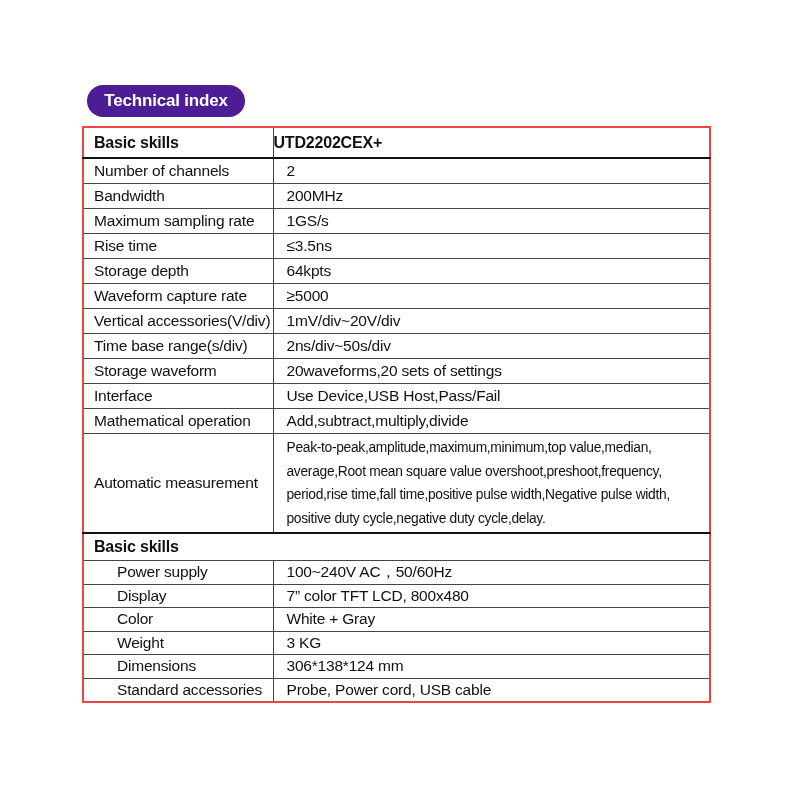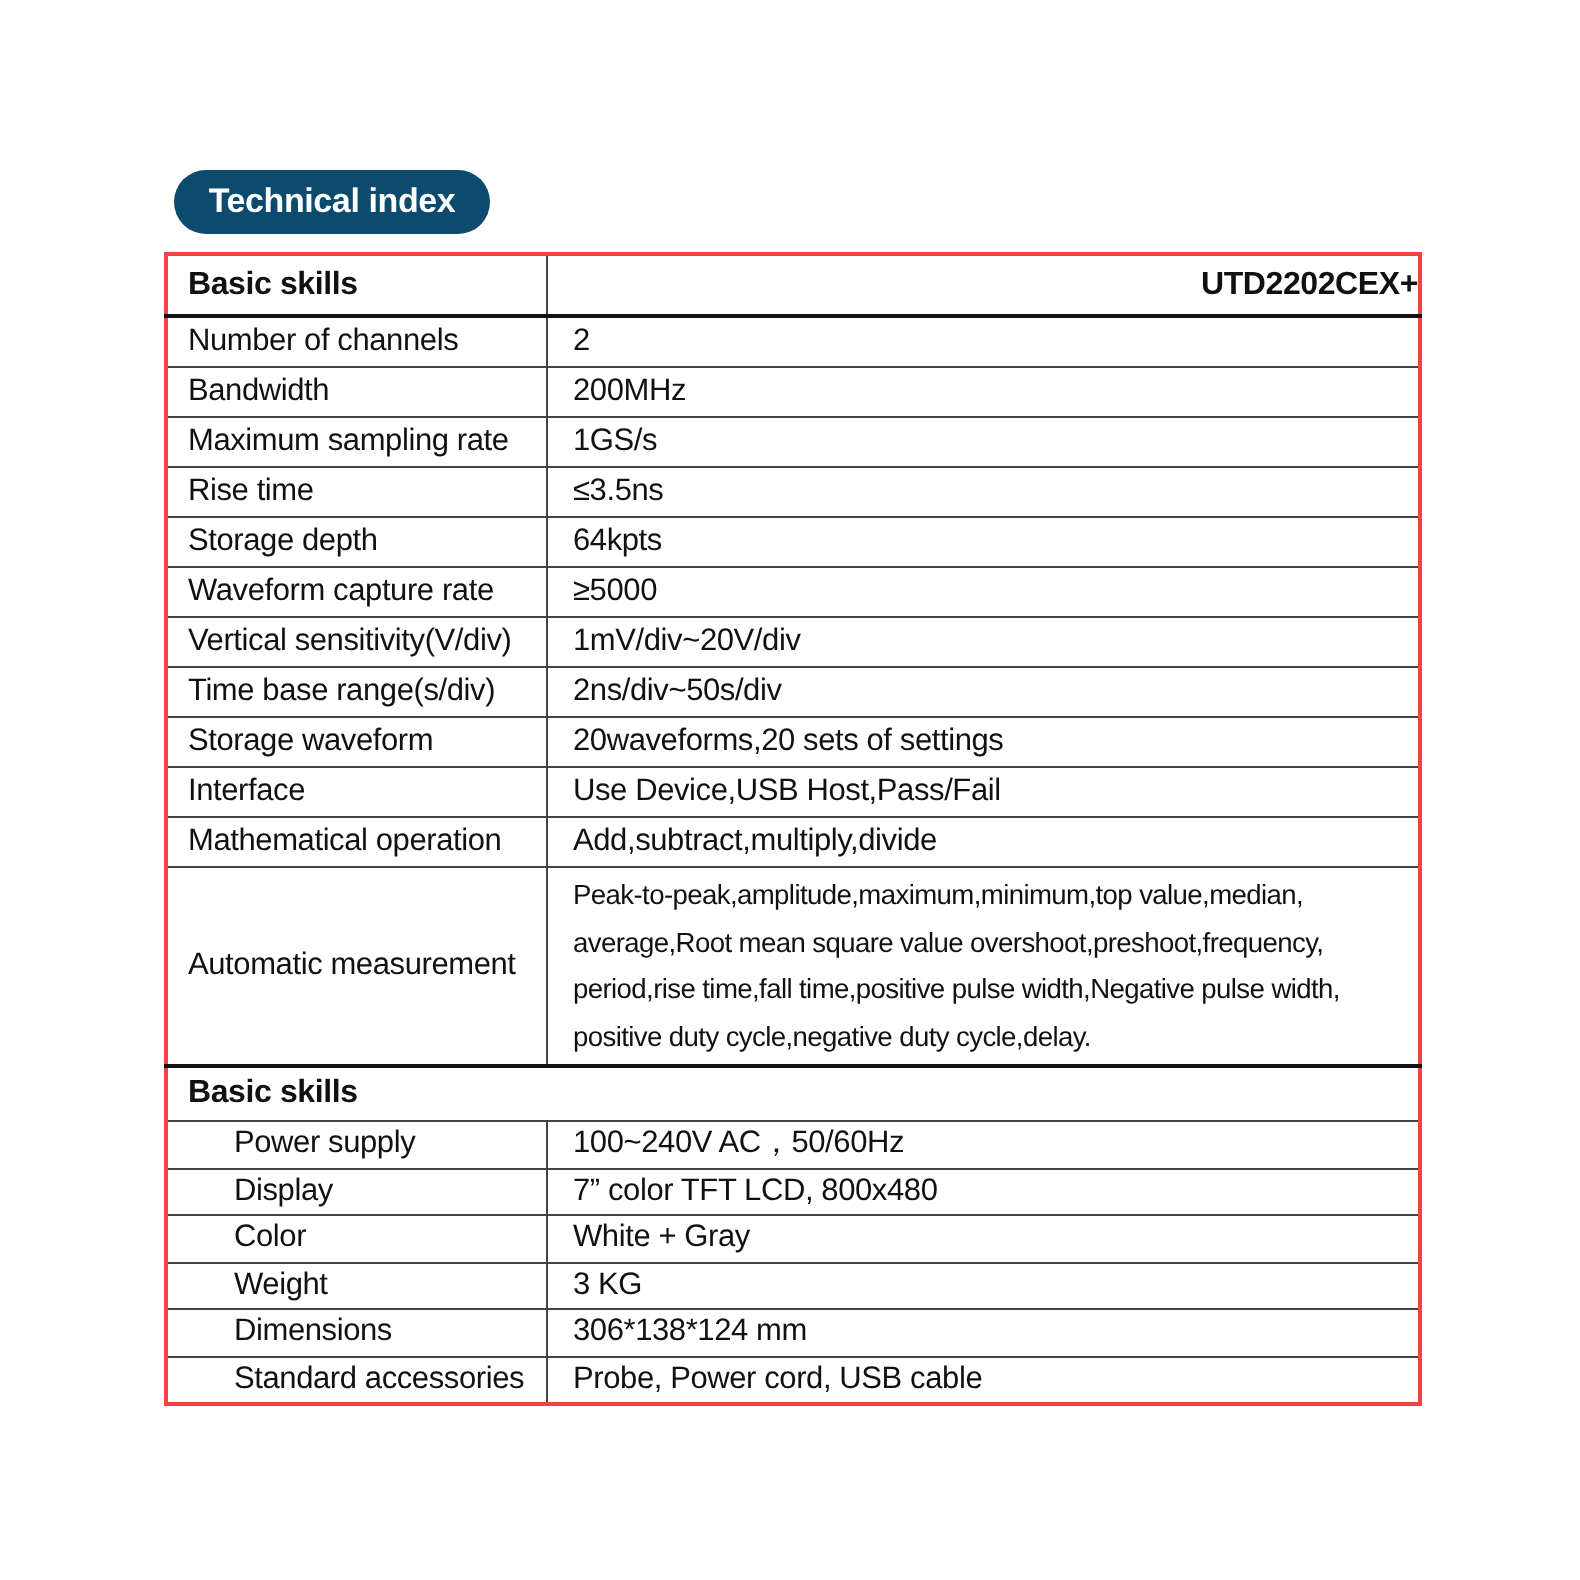--- a/index.html
+++ b/index.html
@@ -1,37 +1,37 @@
 <!DOCTYPE html>
 <html><head>
 <meta charset="utf-8">
 <style>
   html, body { margin: 0; padding: 0; background: #ffffff; }
   body { width: 790px; height: 790px; position: relative; font-family: "Liberation Sans", sans-serif; color: #111; }
   .badge {
     position: absolute; left: 87px; top: 85px; width: 158px; height: 32px;
-    background: #0c4a6e; border-radius: 16px; color: #fff;
+    background: #4c1d95; border-radius: 16px; color: #fff;
     font-weight: bold; font-size: 17px; line-height: 32px; text-align: center;
     letter-spacing: -0.2px;
   }
   table.spec {
     position: absolute; left: 82px; top: 126px; width: 627px;
     border-collapse: collapse; table-layout: fixed;
     border: 2px solid #ef4444;
   }
   table.spec col.c1 { width: 190px; }
   table.spec col.c2 { width: 437px; }
   table.spec td {
     border: 1px solid #444; padding: 0 0 0 10px; font-size: 15.5px;
     height: 24px; line-height: 18px; vertical-align: middle; white-space: nowrap;
     letter-spacing: -0.2px;
   }
   table.spec td.val { padding-left: 13px; }
   tr.head td { height: 29px; font-weight: bold; font-size: 16px; border-bottom: 2px solid #111; }
-  tr.head td.model { text-align: right; padding-left: 0; }
+  tr.head td.model { text-align: left; padding-left: 0; }
   tr.auto td.lbl { height: 95px; }
   tr.auto td.val { white-space: normal; font-size: 13.8px; line-height: 23.5px; padding-top: 2px; padding-bottom: 2px; padding-right: 6px; letter-spacing: -0.3px; }
   tr.section td { height: 26px; font-weight: bold; font-size: 16px; border-top: 2px solid #111; }
   tr.r2 td { height: 22.5px; padding-left: 33px; }
 </style>
 </head>
 <body>
 
 <div class="badge">Technical index</div>
 
@@ -63,21 +63,21 @@
     </tr>
     <tr>
       <td class="lbl">Storage depth</td>
       <td class="val">64kpts</td>
     </tr>
     <tr>
       <td class="lbl">Waveform capture rate</td>
       <td class="val">≥5000</td>
     </tr>
     <tr>
-      <td class="lbl">Vertical sensitivity(V/div)</td>
+      <td class="lbl">Vertical accessories(V/div)</td>
       <td class="val">1mV/div~20V/div</td>
     </tr>
     <tr>
       <td class="lbl">Time base range(s/div)</td>
       <td class="val">2ns/div~50s/div</td>
     </tr>
     <tr>
       <td class="lbl">Storage waveform</td>
       <td class="val">20waveforms,20 sets of settings</td>
     </tr>

